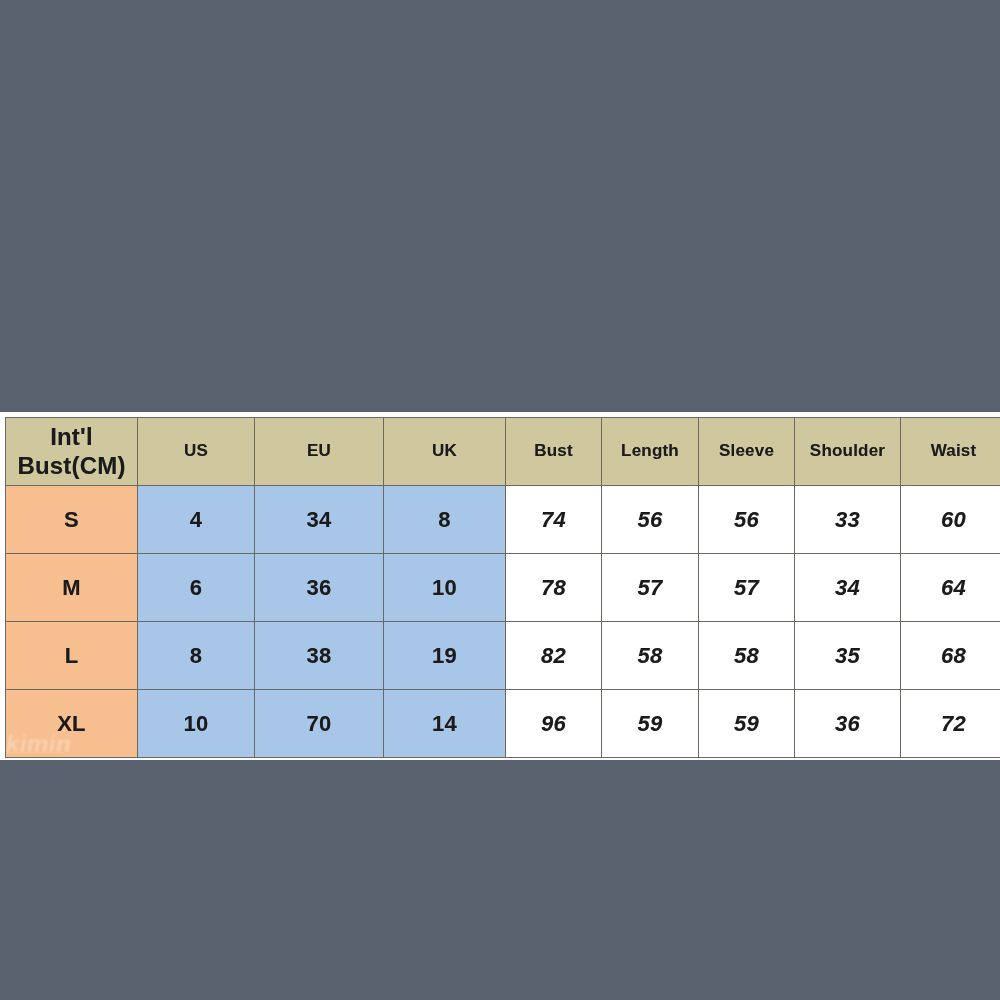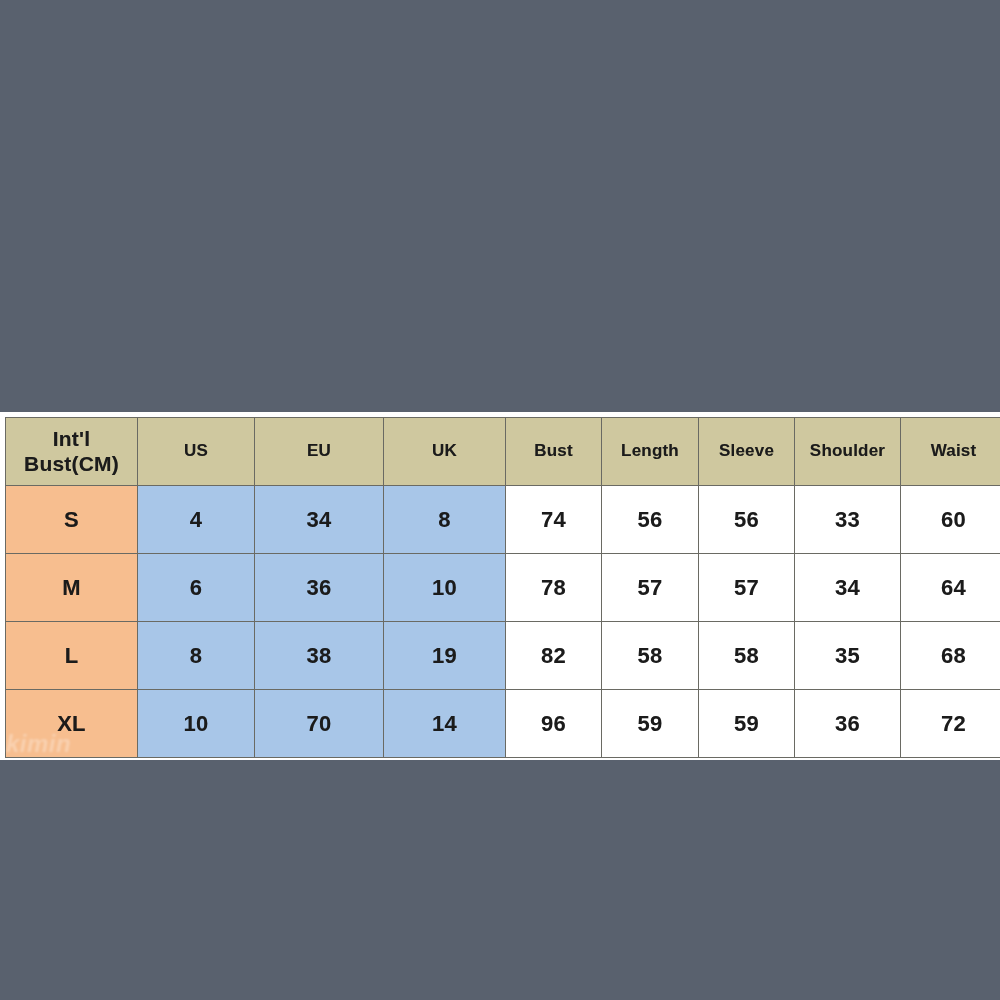--- a/index.html
+++ b/index.html
@@ -49,21 +49,21 @@
   
   tr.head-row { height: 68px; }
 
   th.head-cell {
     background: #cfc89f;
     font-size: 17px;
     line-height: 1.18;
     color: #231f14;
     text-shadow: 0 0 .5px rgba(0,0,0,.35);
   }
-  th.head-cell.intl { font-size: 21px; }
+  th.head-cell.intl { font-size: 24px; }
 
   
   tr.data-row { height: 68px; }
 
   td.cell-size {
     background: #f7be8f;
     font-size: 22px;
     color: #2a1c10;
     text-shadow: 0 0 .5px rgba(0,0,0,.3);
   }
@@ -71,20 +71,21 @@
     background: #a8c6e8;
     font-size: 22px;
     color: #14203a;
     text-shadow: 0 0 .5px rgba(0,0,0,.3);
   }
   td.cell-meas {
     background: #ffffff;
     font-size: 22px;
     color: #161616;
     text-shadow: 0 0 .5px rgba(0,0,0,.3);
+    font-style: italic;
   }
 
   
   col.c-size     { width: 132px; }
   col.c-us       { width: 117px; }
   col.c-eu       { width: 129px; }
   col.c-uk       { width: 122px; }
   col.c-bust     { width: 96px; }
   col.c-length   { width: 97px; }
   col.c-sleeve   { width: 96px; }

